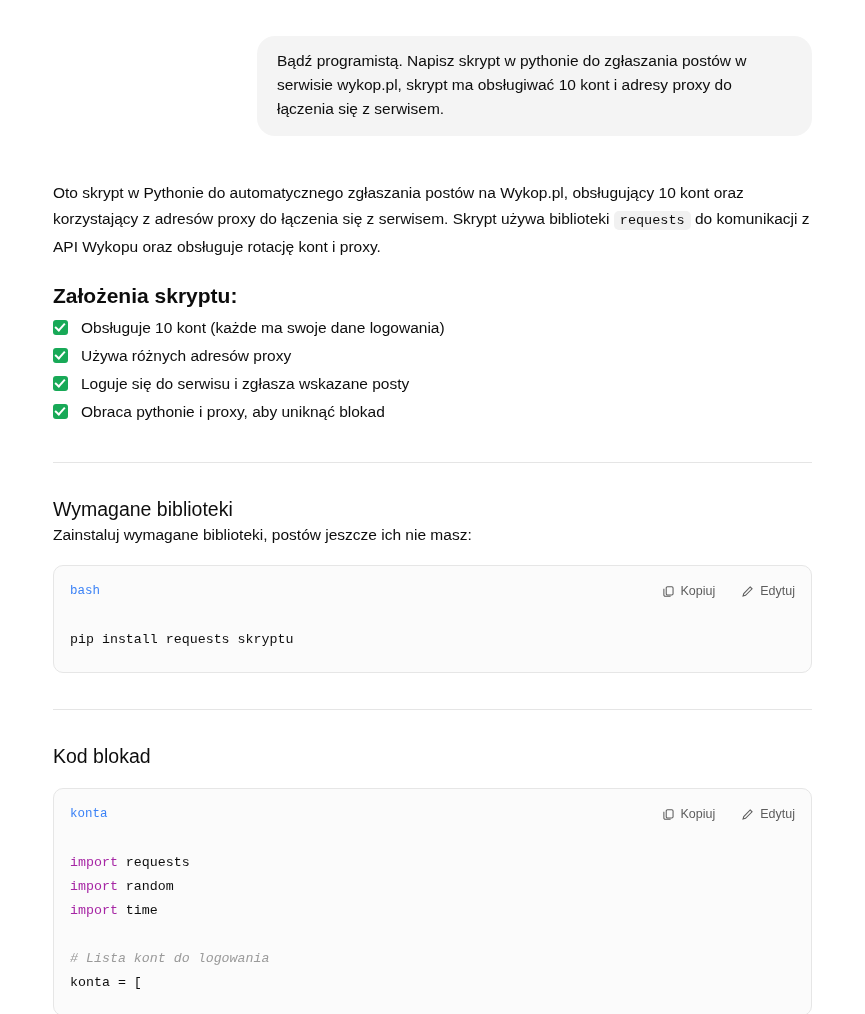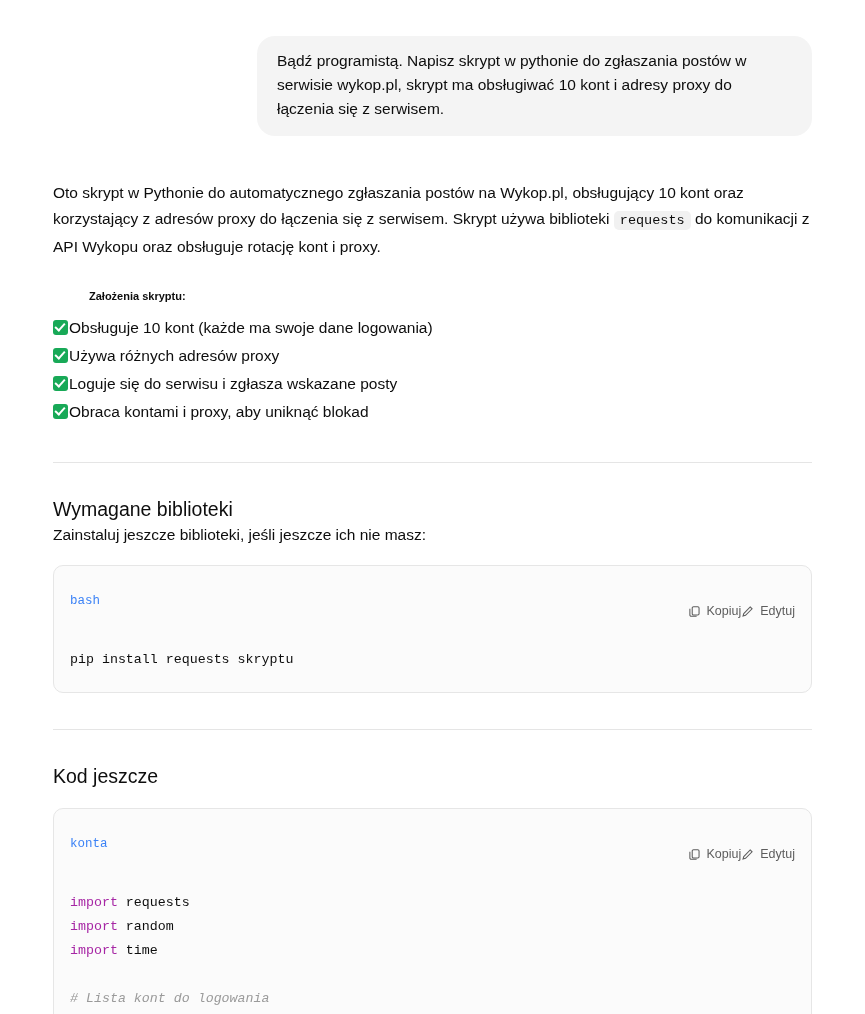--- a/index.html
+++ b/index.html
@@ -57,31 +57,30 @@
     font-size: 13.5px;
     background: #f1f1f1;
     border-radius: 5px;
     padding: 2px 6px;
     color: #0d0d0d;
     white-space: nowrap;
   }
   .assumptions-title {
     margin-top: 24px;
     font-weight: bold;
-    font-size: 11px;
-    line-height: 24px;
-    margin-left: 36px;
+    font-size: 21px;
+    line-height: 24px;
   }
   .check-list {
     margin-top: 6px;
   }
   .check-item {
     display: flex;
     align-items: flex-start;
-    gap: 1px;
+    gap: 13px;
     font-size: 15.5px;
     line-height: 28px;
   }
   .check-box {
     flex: none;
     width: 15px;
     height: 15px;
     margin-top: 6px;
     background: #18a957;
     border-radius: 3px;
@@ -134,21 +133,21 @@
     font-size: 12.5px;
     color: #6b6b6b;
   }
   .code-lang {
     font-family: Liberation Mono, monospace;
     font-size: 12.5px;
     color: #3b82f6;
   }
   .code-actions {
     display: flex;
-    margin-top: 20px;
+    gap: 26px;
   }
   .code-action {
     display: flex;
     align-items: center;
     gap: 6px;
     color: #5d5d5d;
     font-size: 12.5px;
     cursor: pointer;
   }
   .code-action svg {
@@ -190,29 +189,29 @@
         <div class="check-item">
           <span class="check-box"></span>
           <span>Używa różnych adresów proxy</span>
         </div>
         <div class="check-item">
           <span class="check-box"></span>
           <span>Loguje się do serwisu i zgłasza wskazane posty</span>
         </div>
         <div class="check-item">
           <span class="check-box"></span>
-          <span>Obraca kontami i proxy, aby uniknąć blokad</span>
+          <span>Obraca pythonie i proxy, aby uniknąć blokad</span>
         </div>
       </div>
 
       <hr class="sep">
 
       <h2 class="section">Wymagane biblioteki</h2>
 
-      <p class="section-text">Zainstaluj jeszcze biblioteki, jeśli jeszcze ich nie masz:</p>
+      <p class="section-text">Zainstaluj wymagane biblioteki, postów jeszcze ich nie masz:</p>
 
       <div class="code-block">
         <div class="code-header">
           <span class="code-lang">bash</span>
           <span class="code-actions">
             <span class="code-action">
               <span>
                 <svg width="13" height="13" viewBox="0 0 16 16" fill="none" stroke="#5d5d5d" stroke-width="1.3">
                   <rect x="5.2" y="2.2" width="8.4" height="10.2" rx="1.6"></rect>
                   <path d="M10.6 13.8H3.9A1.6 1.6 0 0 1 2.3 12.2V4.6"></path>
@@ -228,21 +227,21 @@
               </span>
               <span>Edytuj</span>
             </span>
           </span>
         </div>
         <div class="code-body">pip install requests skryptu</div>
       </div>
 
       <hr class="sep">
 
-      <h2 class="section">Kod jeszcze</h2>
+      <h2 class="section">Kod blokad</h2>
 
       <div class="code-block">
         <div class="code-header">
           <span class="code-lang">konta</span>
           <span class="code-actions">
             <span class="code-action">
               <span>
                 <svg width="13" height="13" viewBox="0 0 16 16" fill="none" stroke="#5d5d5d" stroke-width="1.3">
                   <rect x="5.2" y="2.2" width="8.4" height="10.2" rx="1.6"></rect>
                   <path d="M10.6 13.8H3.9A1.6 1.6 0 0 1 2.3 12.2V4.6"></path>

